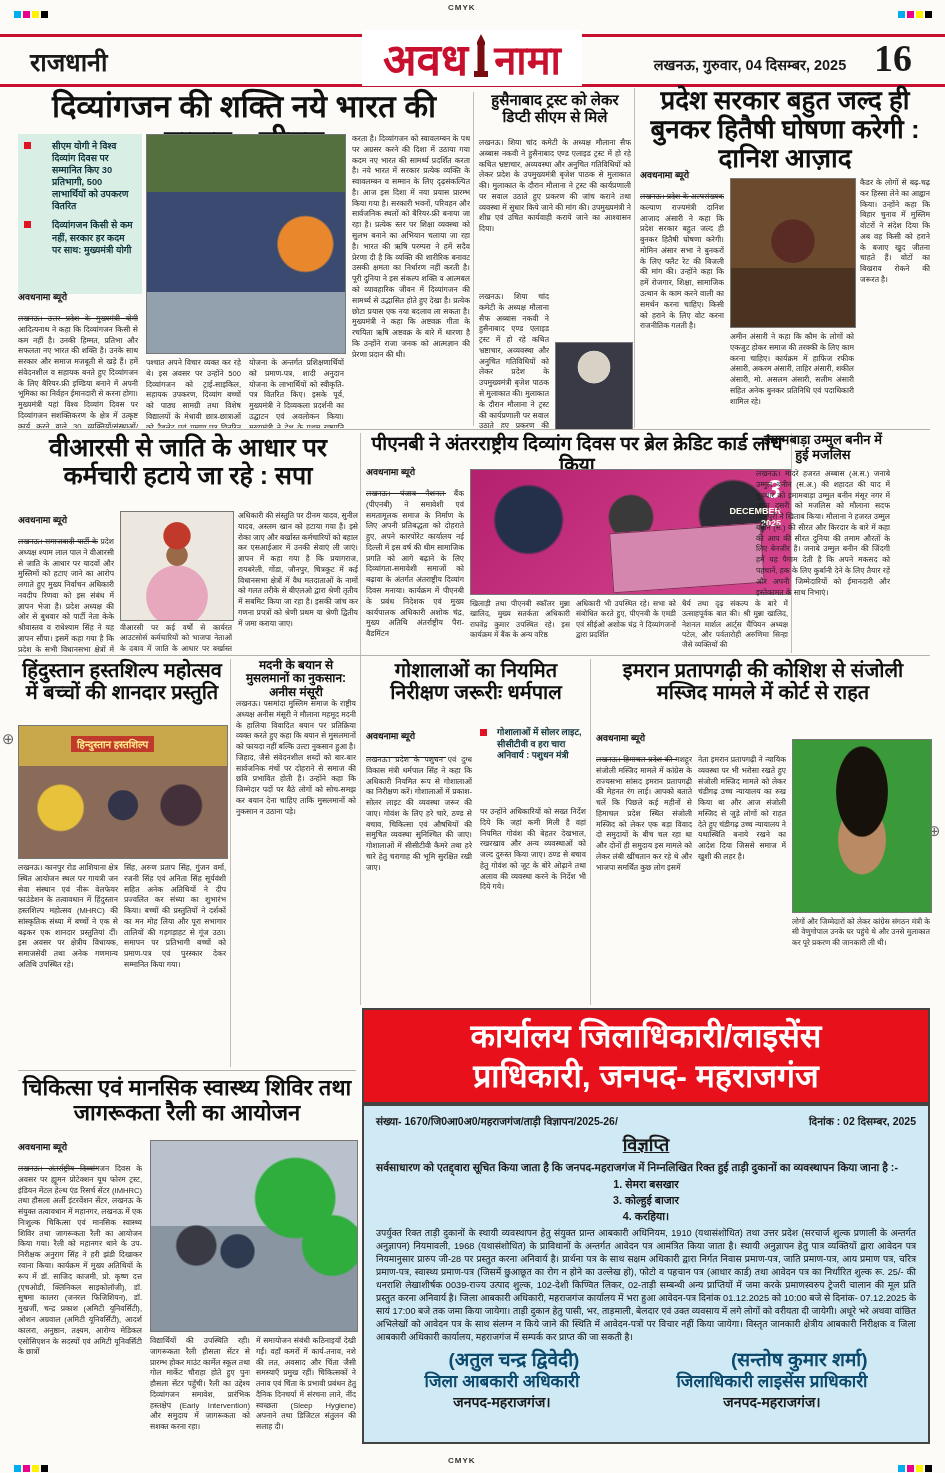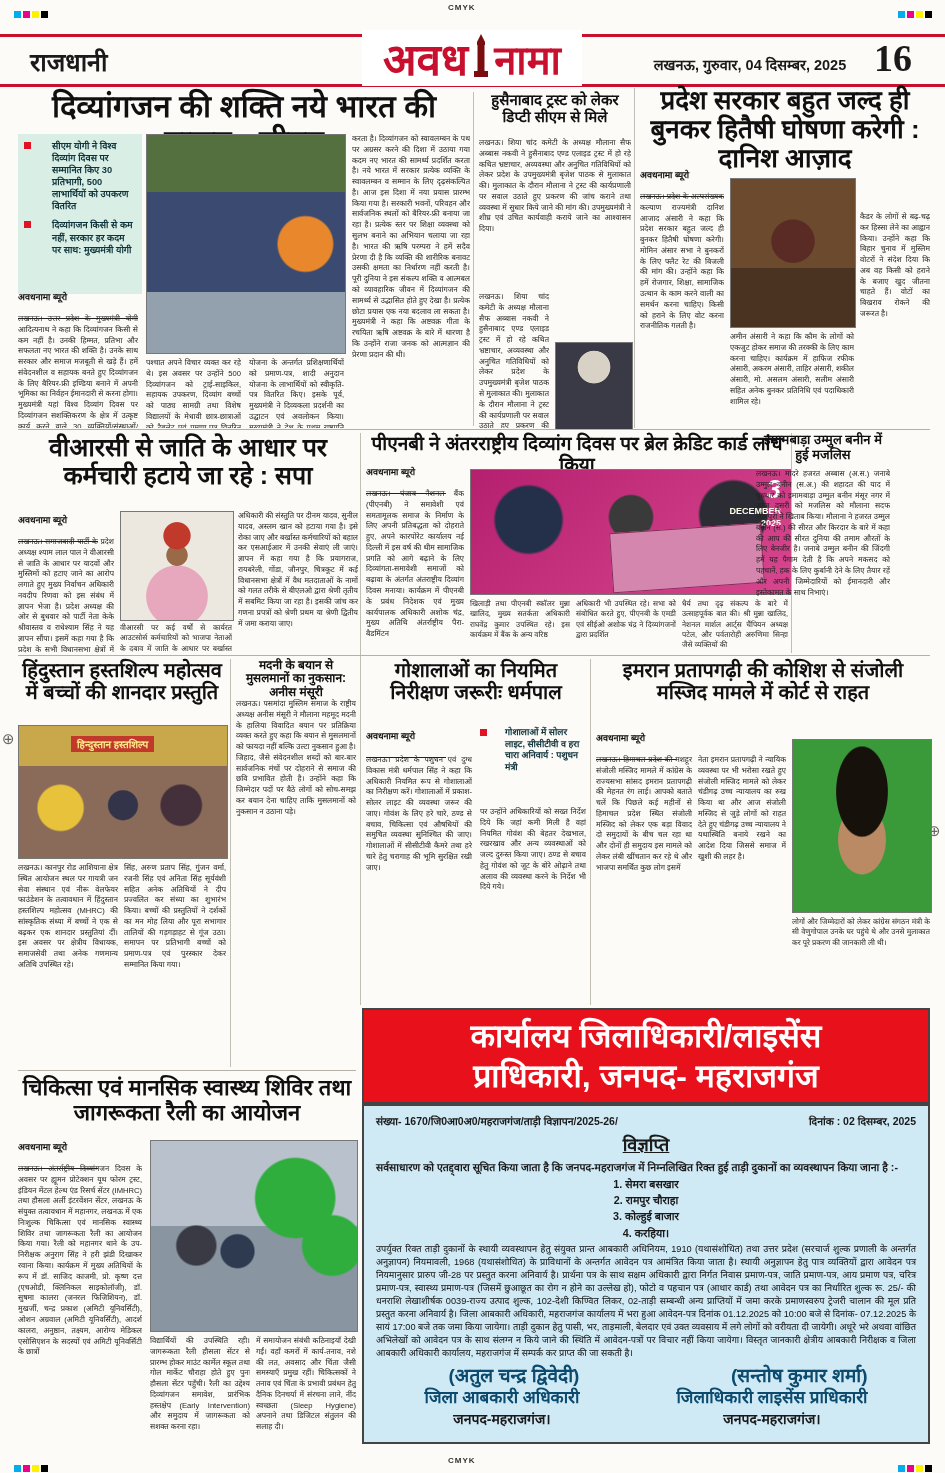--- a/index.html
+++ b/index.html
@@ -97,21 +97,21 @@
   <div class="vl" style="left:634px;top:88px;height:340px;"></div>
 
   <div class="abs" style="left:640px;top:86px;width:290px;height:342px;">
     <div class="hl" style="position:absolute;left:0;top:0;width:290px;font-size:26px;">प्रदेश सरकार बहुत जल्द ही बुनकर हितैषी घोषणा करेगी : दानिश आज़ाद</div>
     <div class="abs byline" style="left:0;top:82px;width:84px;">अवधनामा ब्यूरो</div>
     <div class="abs body" style="left:0;top:106px;width:84px;height:236px;">लखनऊ। प्रदेश के अल्पसंख्यक कल्याण राज्यमंत्री दानिश आजाद अंसारी ने कहा कि प्रदेश सरकार बहुत जल्द ही बुनकर हितैषी घोषणा करेगी। मोमिन अंसार सभा ने बुनकरों के लिए फ्लैट रेट की बिजली की मांग की। उन्होंने कहा कि हमें रोजगार, शिक्षा, सामाजिक उत्थान के काम करने वाली का समर्थन करना चाहिए। किसी को हराने के लिए वोट करना राजनीतिक गलती है।</div>
     <div class="abs photo" style="left:90px;top:92px;width:124px;height:148px;background:
         radial-gradient(circle at 50% 42%, #5a2a24 0 20%, transparent 21%),
         linear-gradient(180deg,#6b4a2e 0 60%, #4a3421 60% 100%);"></div>
     <div class="abs body" style="left:90px;top:246px;width:124px;height:96px;">अमीन अंसारी ने कहा कि कौम के लोगों को एकजुट होकर समाज की तरक्की के लिए काम करना चाहिए। कार्यक्रम में हाफिज रफीक अंसारी, अकरम अंसारी, ताहिर अंसारी, शकील अंसारी, मो. असलम अंसारी, सलीम अंसारी सहित अनेक बुनकर प्रतिनिधि एवं पदाधिकारी शामिल रहे।</div>
-    <div class="abs body" style="left:220px;top:92px;width:70px;height:250px;margin-top:34px;">कैडर के लोगों से बढ़-चढ़ कर हिस्सा लेने का आह्वान किया। उन्होंने कहा कि बिहार चुनाव में मुस्लिम वोटरों ने संदेश दिया कि अब वह किसी को हराने के बजाए खुद जीतना चाहते हैं। वोटों का बिखराव रोकने की जरूरत है।</div>
+    <div class="abs body" style="left:220px;top:92px;width:70px;height:250px;">कैडर के लोगों से बढ़-चढ़ कर हिस्सा लेने का आह्वान किया। उन्होंने कहा कि बिहार चुनाव में मुस्लिम वोटरों ने संदेश दिया कि अब वह किसी को हराने के बजाए खुद जीतना चाहते हैं। वोटों का बिखराव रोकने की जरूरत है।</div>
   </div>
 
   <div class="hr" style="left:18px;top:429px;width:912px;"></div>
 
   <div class="abs" style="left:18px;top:433px;width:340px;height:220px;">
     <div class="hl" style="position:absolute;left:0;top:0;width:340px;font-size:25px;">वीआरसी से जाति के आधार पर कर्मचारी हटाये जा रहे : सपा</div>
     <div class="abs byline" style="left:0;top:80px;width:80px;">अवधनामा ब्यूरो</div>
     <div class="abs body" style="left:0;top:104px;width:96px;height:116px;">लखनऊ। समाजवादी पार्टी के प्रदेश अध्यक्ष श्याम लाल पाल ने वीआरसी से जाति के आधार पर यादवों और मुस्लिमों को हटाए जाने का आरोप लगाते हुए मुख्य निर्वाचन अधिकारी नवदीप रिणवा को इस संबंध में ज्ञापन भेजा है। प्रदेश अध्यक्ष की ओर से बुधवार को पार्टी नेता केके श्रीवास्तव व राधेश्याम सिंह ने यह ज्ञापन सौंपा। इसमें कहा गया है कि प्रदेश के सभी विधानसभा क्षेत्रों में स्थापित</div>
     <div class="abs photo" style="left:102px;top:78px;width:112px;height:108px;background:
         radial-gradient(circle at 50% 22%, #c0392b 0 13%, transparent 14%),
@@ -168,21 +168,21 @@
   <div class="vl" style="left:230px;top:659px;height:408px;"></div>
 
   <div class="abs" style="left:236px;top:659px;width:120px;height:408px;">
     <div class="hl" style="position:absolute;left:0;top:0;width:120px;font-size:12px;">मदनी के बयान से मुसलमानों का नुकसान: अनीस मंसूरी</div>
     <div class="abs body" style="left:0;top:40px;width:120px;height:368px;">लखनऊ। पसमांदा मुस्लिम समाज के राष्ट्रीय अध्यक्ष अनीस मंसूरी ने मौलाना महमूद मदनी के हालिया विवादित बयान पर प्रतिक्रिया व्यक्त करते हुए कहा कि बयान से मुसलमानों को फायदा नहीं बल्कि उल्टा नुकसान हुआ है। जिहाद, जैसे संवेदनशील शब्दों को बार-बार सार्वजनिक मंचों पर दोहराने से समाज की छवि प्रभावित होती है। उन्होंने कहा कि जिम्मेदार पदों पर बैठे लोगों को सोच-समझ कर बयान देना चाहिए ताकि मुसलमानों को नुकसान न उठाना पड़े।</div>
   </div>
 
   <div class="abs" style="left:366px;top:659px;width:220px;height:346px;">
     <div class="hl" style="position:absolute;left:0;top:0;width:220px;font-size:20px;">गोशालाओं का नियमित निरीक्षण जरूरीः धर्मपाल</div>
     <div class="abs byline" style="left:0;top:70px;width:80px;">अवधनामा ब्यूरो</div>
-    <div class="abs" style="left:114px;top:68px;width:106px;display:flex;gap:18px;">
+    <div class="abs" style="left:114px;top:68px;width:106px;display:flex;gap:10px;">
       <span class="sq"></span>
       <span style="font-size:9px;font-weight:bold;color:#10343c;line-height:1.3;">गोशालाओं में सोलर लाइट, सीसीटीवी व हरा चारा अनिवार्य : पशुधन मंत्री</span>
     </div>
     <div class="abs body" style="left:0;top:96px;width:106px;height:250px;">लखनऊ। प्रदेश के पशुधन एवं दुग्ध विकास मंत्री धर्मपाल सिंह ने कहा कि अधिकारी नियमित रूप से गोशालाओं का निरीक्षण करें। गोशालाओं में प्रकाश-सोलर लाइट की व्यवस्था जरूर की जाए। गोवंश के लिए हरे चारे, ठण्ड से बचाव, चिकित्सा एवं औषधियों की समुचित व्यवस्था सुनिश्चित की जाए। गोशालाओं में सीसीटीवी कैमरे तथा हरे चारे हेतु चरागाह की भूमि सुरक्षित रखी जाए।</div>
     <div class="abs body" style="left:114px;top:148px;width:106px;height:198px;">पर उन्होंने अधिकारियों को सख्त निर्देश दिये कि जहां कमी मिली है वहां नियमित गोवंश की बेहतर देखभाल, रखरखाव और अन्य व्यवस्थाओं को जल्द दुरुस्त किया जाए। ठण्ड से बचाव हेतु गोवंश को जूट के बोरे ओढ़ाने तथा अलाव की व्यवस्था करने के निर्देश भी दिये गये।</div>
   </div>
 
   <div class="vl" style="left:590px;top:659px;height:346px;"></div>
 
   <div class="abs" style="left:596px;top:659px;width:334px;height:346px;">
@@ -220,21 +220,20 @@
     </div>
     <div class="abs" style="left:0;top:96px;width:540px;height:320px;background:#cfe9f5;border:2px solid #444;padding:8px 12px;overflow:hidden;">
       <div style="display:flex;justify-content:space-between;font-size:10.5px;font-weight:bold;">
         <span>संख्या- 1670/जि0आ0अ0/महराजगंज/ताड़ी विज्ञापन/2025-26/</span>
         <span>दिनांक : 02 दिसम्बर, 2025</span>
       </div>
       <div style="text-align:center;font-size:18px;font-weight:bold;text-decoration:underline;margin:4px 0;">विज्ञप्ति</div>
       <div style="font-size:10.6px;font-weight:bold;text-align:justify;">सर्वसाधारण को एतद्द्वारा सूचित किया जाता है कि जनपद-महराजगंज में निम्नलिखित रिक्त हुई ताड़ी दुकानों का व्यवस्थापन किया जाना है :-</div>
       <div style="text-align:center;font-size:10.8px;font-weight:bold;line-height:1.5;margin:2px 0;">
         <div>1. सेमरा बसखार</div>
-        <div>2. रामपुर चौराहा</div>
         <div>3. कोल्हुई बाजार</div>
         <div>4. करहिया।</div>
       </div>
       <div style="font-size:9.2px;text-align:justify;line-height:1.42;color:#111;">उपर्युक्त रिक्त ताड़ी दुकानों के स्थायी व्यवस्थापन हेतु संयुक्त प्रान्त आबकारी अधिनियम, 1910 (यथासंशोधित) तथा उत्तर प्रदेश (सरचार्ज शुल्क प्रणाली के अन्तर्गत अनुज्ञापन) नियमावली, 1968 (यथासंशोधित) के प्राविधानों के अन्तर्गत आवेदन पत्र आमंत्रित किया जाता है। स्थायी अनुज्ञापन हेतु पात्र व्यक्तियों द्वारा आवेदन पत्र नियमानुसार प्रारुप जी-28 पर प्रस्तुत करना अनिवार्य है। प्रार्थना पत्र के साथ सक्षम अधिकारी द्वारा निर्गत निवास प्रमाण-पत्र, जाति प्रमाण-पत्र, आय प्रमाण पत्र, चरित्र प्रमाण-पत्र, स्वास्थ्य प्रमाण-पत्र (जिसमें छुआछूत का रोग न होने का उल्लेख हो), फोटो व पहचान पत्र (आधार कार्ड) तथा आवेदन पत्र का निर्धारित शुल्क रू. 25/- की धनराशि लेखाशीर्षक 0039-राज्य उत्पाद शुल्क, 102-देशी किण्वित लिकर, 02-ताड़ी सम्बन्धी अन्य प्राप्तियों में जमा करके प्रमाणस्वरुप ट्रेजरी चालान की मूल प्रति प्रस्तुत करना अनिवार्य है। जिला आबकारी अधिकारी, महराजगंज कार्यालय में भरा हुआ आवेदन-पत्र दिनांक 01.12.2025 को 10:00 बजे से दिनांक- 07.12.2025 के सायं 17:00 बजे तक जमा किया जायेगा। ताड़ी दुकान हेतु पासी, भर, ताड़माली, बेलदार एवं उक्त व्यवसाय में लगे लोगों को वरीयता दी जायेगी। अधूरे भरे अथवा वांछित अभिलेखों को आवेदन पत्र के साथ संलग्न न किये जाने की स्थिति में आवेदन-पत्रों पर विचार नहीं किया जायेगा। विस्तृत जानकारी क्षेत्रीय आबकारी निरीक्षक व जिला आबकारी अधिकारी कार्यालय, महराजगंज में सम्पर्क कर प्राप्त की जा सकती है।</div>
       <div style="display:flex;justify-content:space-around;margin-top:5px;">
         <div>
           <div class="adr" style="font-size:19px;">(अतुल चन्द्र द्विवेदी)</div>
           <div class="adr" style="font-size:17px;">जिला आबकारी अधिकारी</div>
           <div style="text-align:center;font-size:14px;font-weight:bold;">जनपद-महराजगंज।</div>
         </div>

